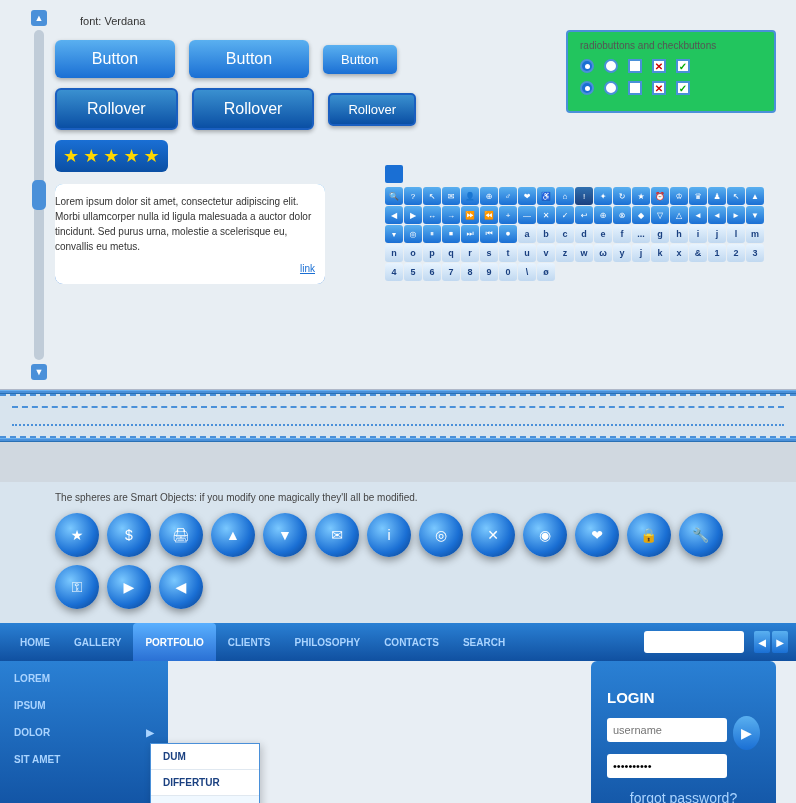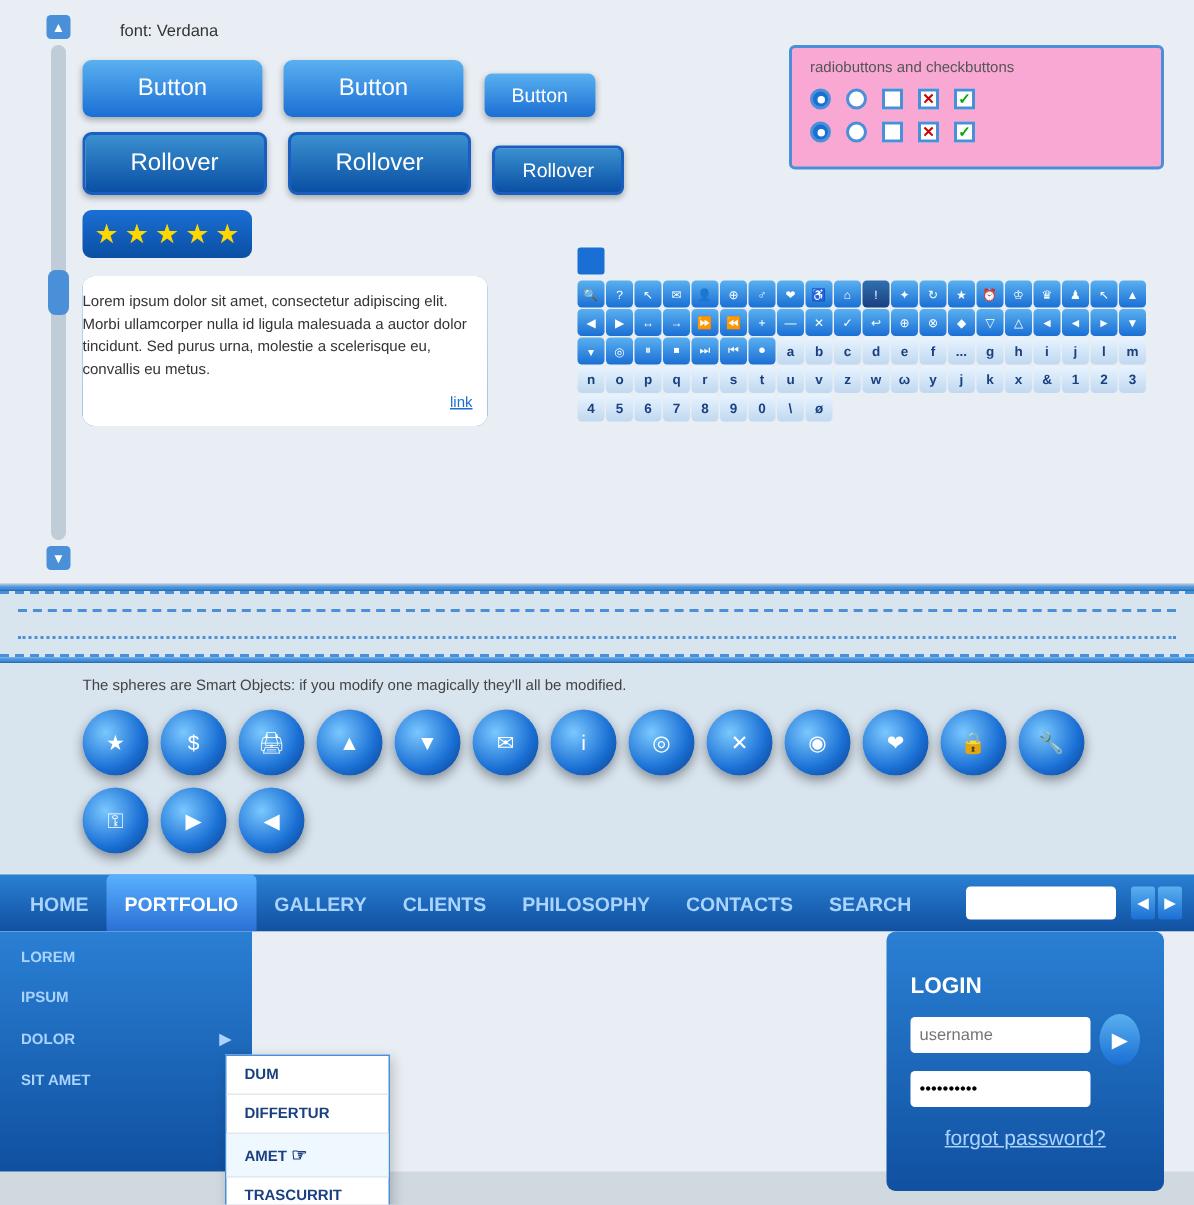--- a/index.html
+++ b/index.html
@@ -61,21 +61,21 @@
       top: 50%;
       transform: translateY(-50%);
     }
 
     
     .buttons-section {
       padding-top: 30px;
     }
     .btn-row {
       display: flex;
-      align-items: flex-end;
+      align-items: center;
       gap: 14px;
       margin-bottom: 10px;
     }
     .btn-blue-lg {
       background: linear-gradient(to bottom, #5ab0f0, #1a6fd4);
       color: white;
       border: none;
       border-radius: 6px;
       padding: 10px 30px;
       font-size: 16px;
@@ -154,23 +154,23 @@
       text-decoration: underline;
     }
 
     
     .radio-checkbox-section {
       position: absolute;
       top: 30px;
       right: 20px;
       border: 2px solid #4a90d9;
       padding: 8px 12px;
-      background: #f9a8d4;
+      background: #22c55e;
       border-radius: 4px;
-      width: 250px;
+      width: 210px;
     }
     .rc-title {
       font-size: 10px;
       color: #555;
       margin-bottom: 8px;
     }
     .rc-row {
       display: flex;
       align-items: center;
       gap: 10px;
@@ -273,20 +273,21 @@
     }
     .dotted-line {
       border-top: 2px dotted #4a90d9;
       margin: 4px 12px;
     }
 
     
     .spheres-section {
       background: #d8e4ee;
       padding: 10px 55px 14px 55px;
+      margin-top: 40px;
     }
     .spheres-caption {
       font-size: 10px;
       color: #444;
       margin-bottom: 10px;
     }
     .spheres-row {
       display: flex;
       gap: 8px;
       flex-wrap: wrap;
@@ -309,21 +310,21 @@
     
     .nav-bar {
       background: linear-gradient(to bottom, #2a80d4, #1050a0);
       display: flex;
       align-items: center;
       height: 38px;
       padding: 0 8px;
     }
     .nav-item {
       color: #aad4ff;
-      font-size: 13px;
+      font-size: 10px;
       font-weight: bold;
       padding: 4px 12px;
       height: 100%;
       display: flex;
       align-items: center;
       cursor: pointer;
       font-family: Verdana, sans-serif;
     }
     .nav-item.active {
       background: linear-gradient(to bottom, #5ab0ff, #2a70d4);
@@ -668,22 +669,22 @@
     <div class="sphere">🔒</div>
     <div class="sphere">🔧</div>
     <div class="sphere">⚿</div>
     <div class="sphere">▶</div>
     <div class="sphere">◀</div>
   </div>
 </div>
 
 <div class="nav-bar">
   <div class="nav-item">HOME</div>
+  <div class="nav-item">GALLERY</div>
   <div class="nav-item active">PORTFOLIO</div>
-  <div class="nav-item">GALLERY</div>
   <div class="nav-item">CLIENTS</div>
   <div class="nav-item">PHILOSOPHY</div>
   <div class="nav-item">CONTACTS</div>
   <div class="nav-item">SEARCH</div>
   <div class="search-box">
     <input class="search-input" type="text" style="">
     <div class="nav-arrows">
       <button class="nav-arrow">◀</button>
       <button class="nav-arrow">▶</button>
     </div>

